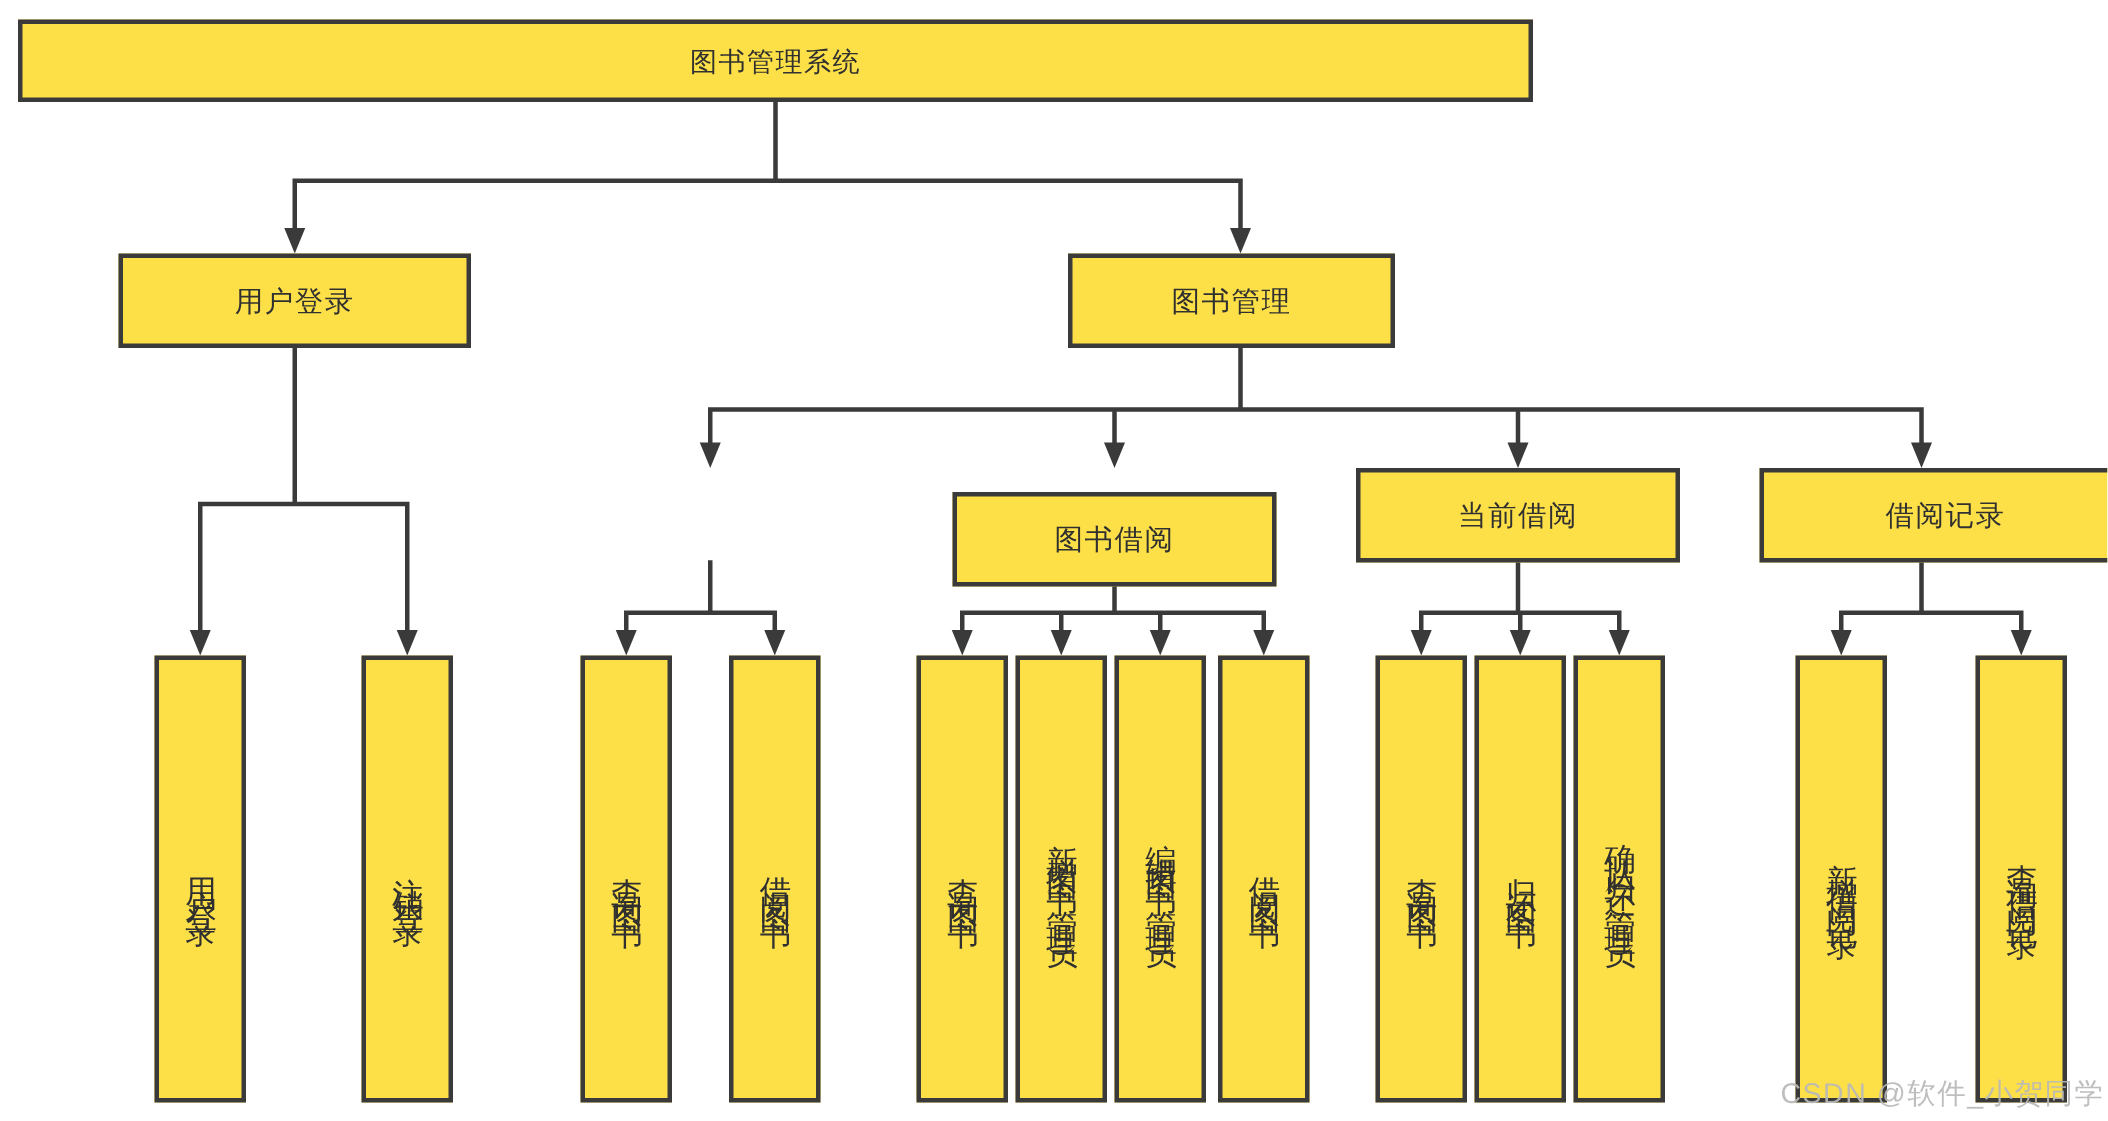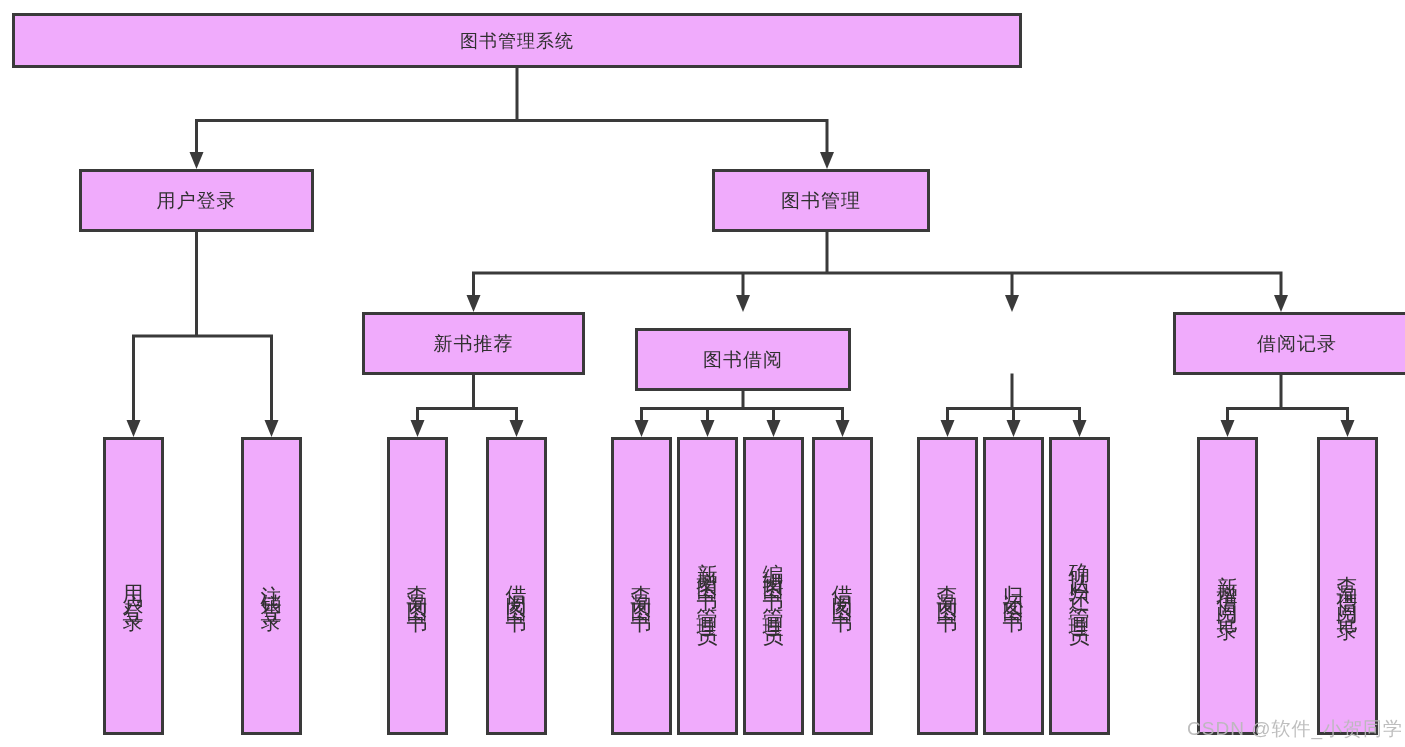--- a/index.html
+++ b/index.html
@@ -1,20 +1,20 @@
 <!DOCTYPE html>
 <html><head>
 <meta charset="utf-8">
 <style>
   html,body{margin:0;padding:0;background:#ffffff;}
   body{font-family:"Liberation Sans","DejaVu Sans",sans-serif;}
   #canvas{position:relative;width:1405px;height:747px;background:#ffffff;overflow:hidden;}
   #connectors{position:absolute;left:0;top:0;width:1405px;height:747px;z-index:1;}
   .node{
-    position:absolute;box-sizing:border-box;background:#f0abfc;
+    position:absolute;box-sizing:border-box;background:#fde047;
     border:3px solid #3a3a3a;color:#303030;z-index:2;
     display:flex;align-items:center;justify-content:center;text-align:center;
   }
   .hlabel{font-size:19px;letter-spacing:1px;white-space:nowrap;}
   .root .hlabel{font-size:18px;}
   .leaf .vtext{
     writing-mode:vertical-rl;text-orientation:mixed;
     font-size:21px;letter-spacing:9px;line-height:1;
   }
   .watermark{
@@ -64,25 +64,25 @@
     <span class="hlabel">图书管理系统</span>
   </div>
 
   <div class="node" style="left:79px;top:169px;width:235px;height:63px;">
     <span class="hlabel">用户登录</span>
   </div>
   <div class="node" style="left:712px;top:169px;width:218px;height:63px;">
     <span class="hlabel">图书管理</span>
   </div>
 
-  <div class="node" style="left:362px;top:312px;width:223px;height:63px;">
-    <span class="hlabel">新书推荐</span>
-  </div>
   <div class="node" style="left:635px;top:328px;width:216px;height:63px;">
     <span class="hlabel">图书借阅</span>
+  </div>
+  <div class="node" style="left:904px;top:312px;width:216px;height:63px;">
+    <span class="hlabel">当前借阅</span>
   </div>
   <div class="node" style="left:1173px;top:312px;width:248px;height:63px;">
     <span class="hlabel">借阅记录</span>
   </div>
 
   <div class="node leaf" style="left:103px;top:437px;width:61px;height:298px;">
     <span class="vtext">用户登录</span>
   </div>
   <div class="node leaf" style="left:241px;top:437px;width:61px;height:298px;">
     <span class="vtext">注销登录</span>

